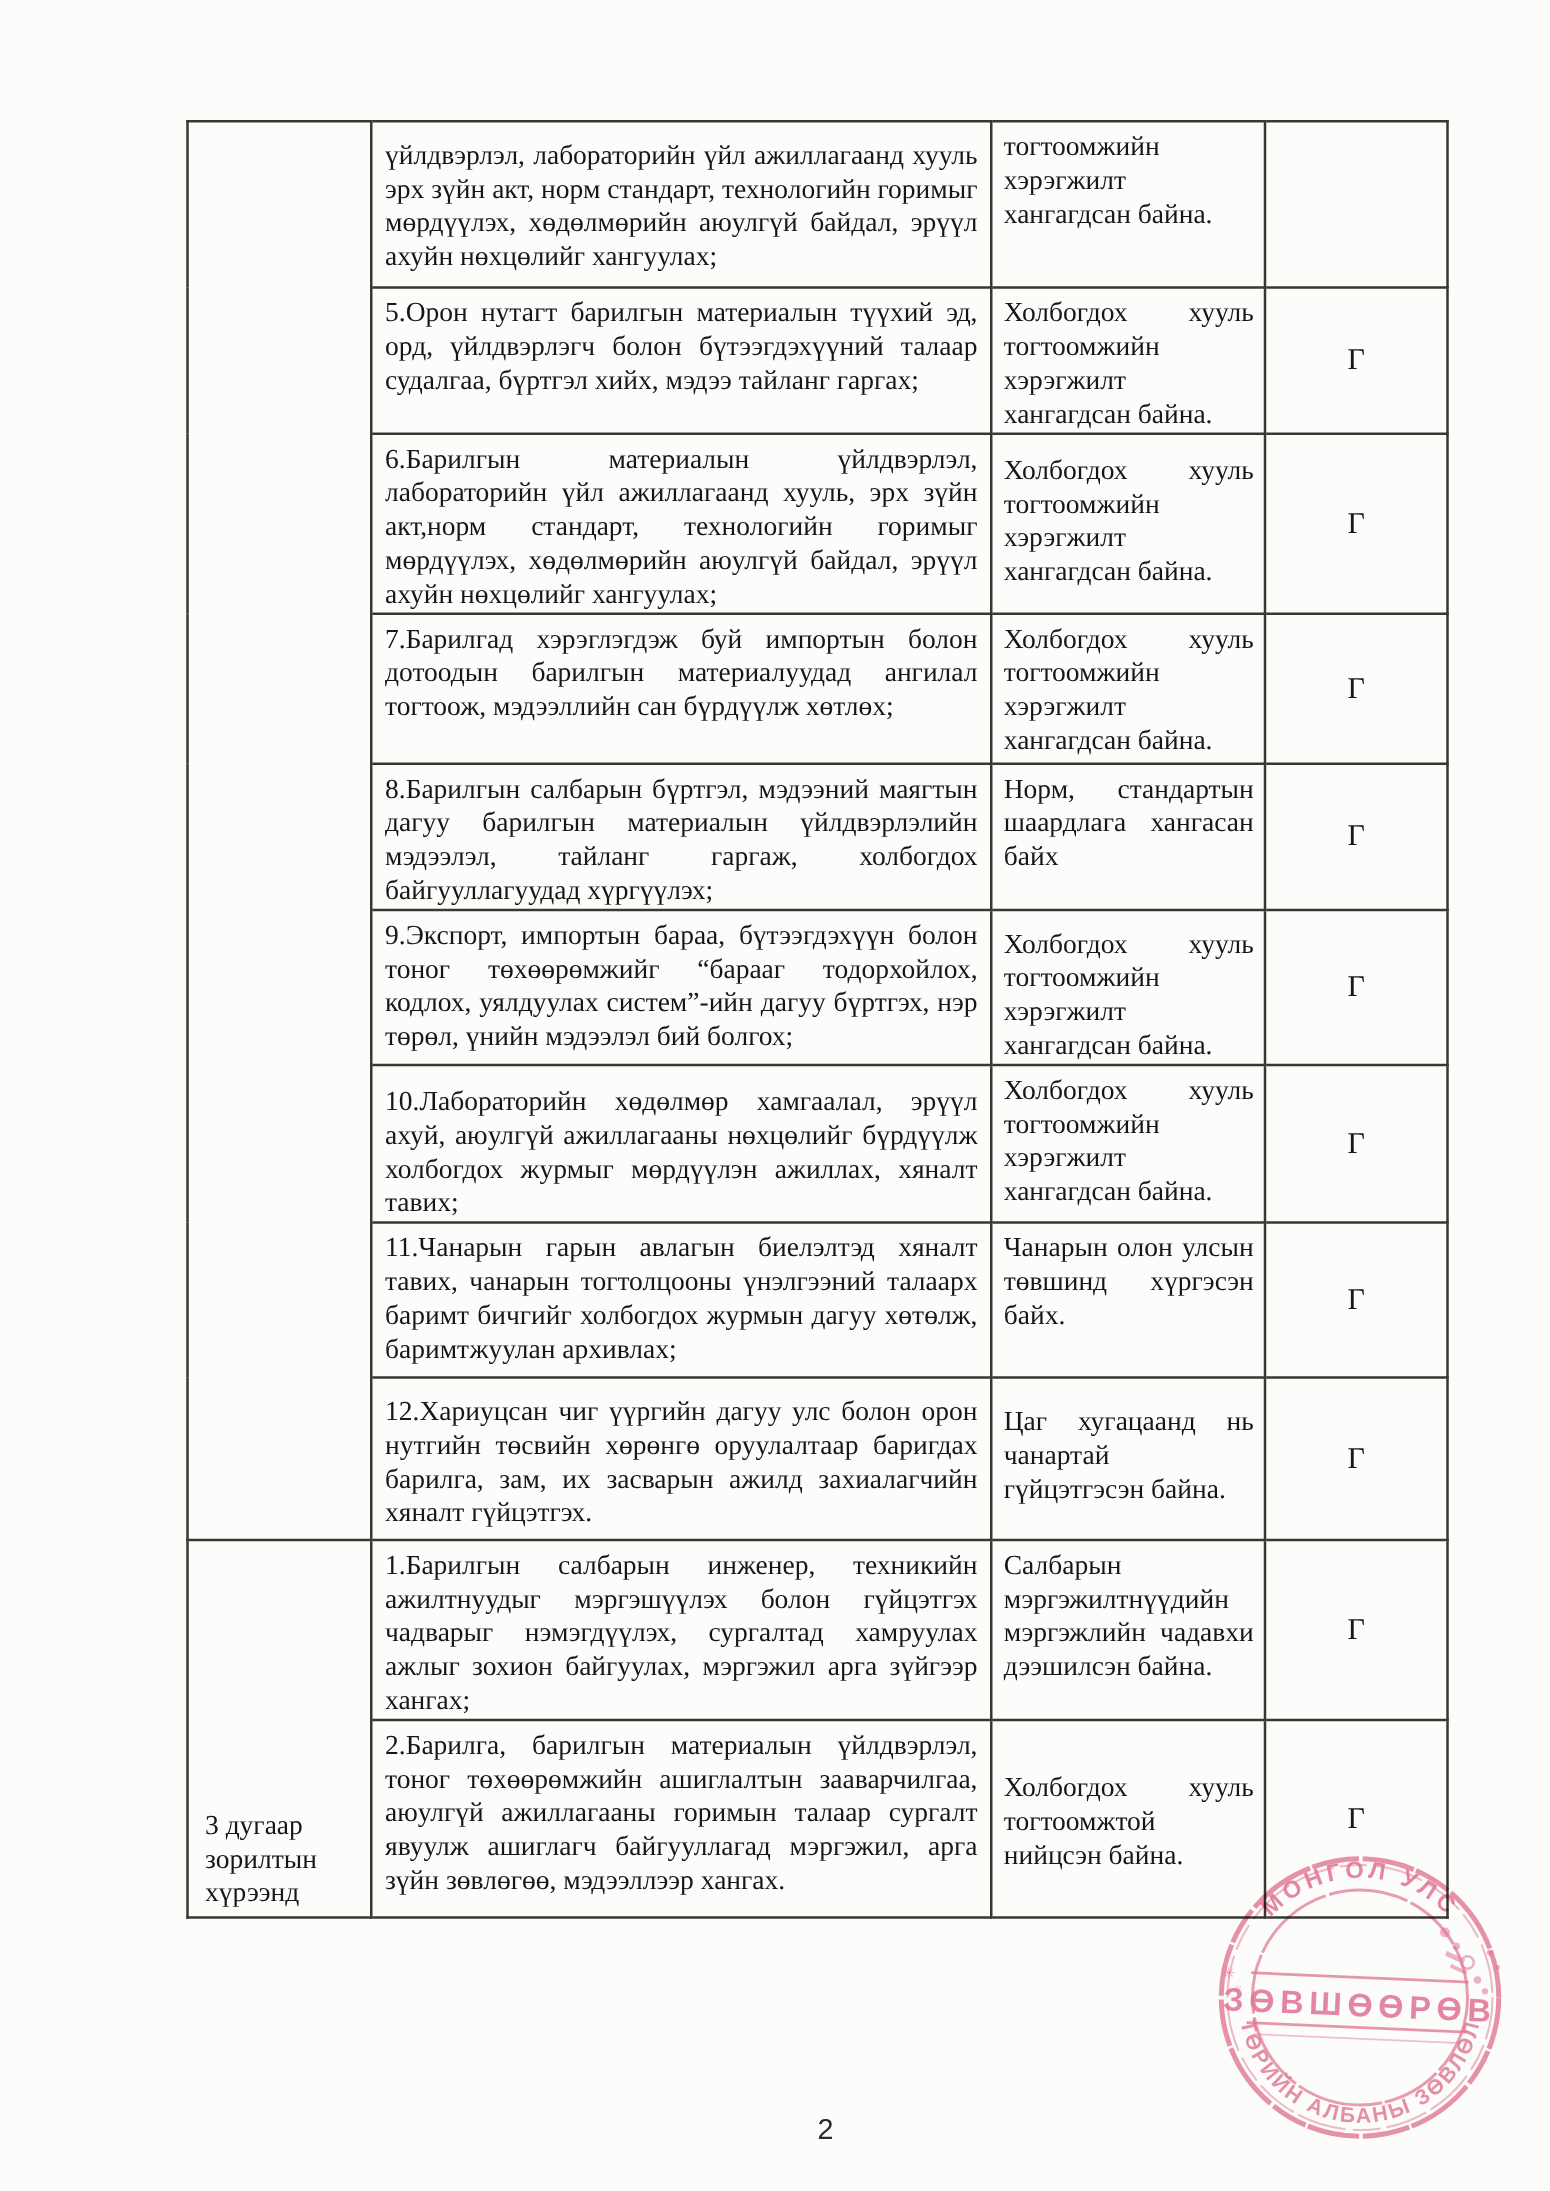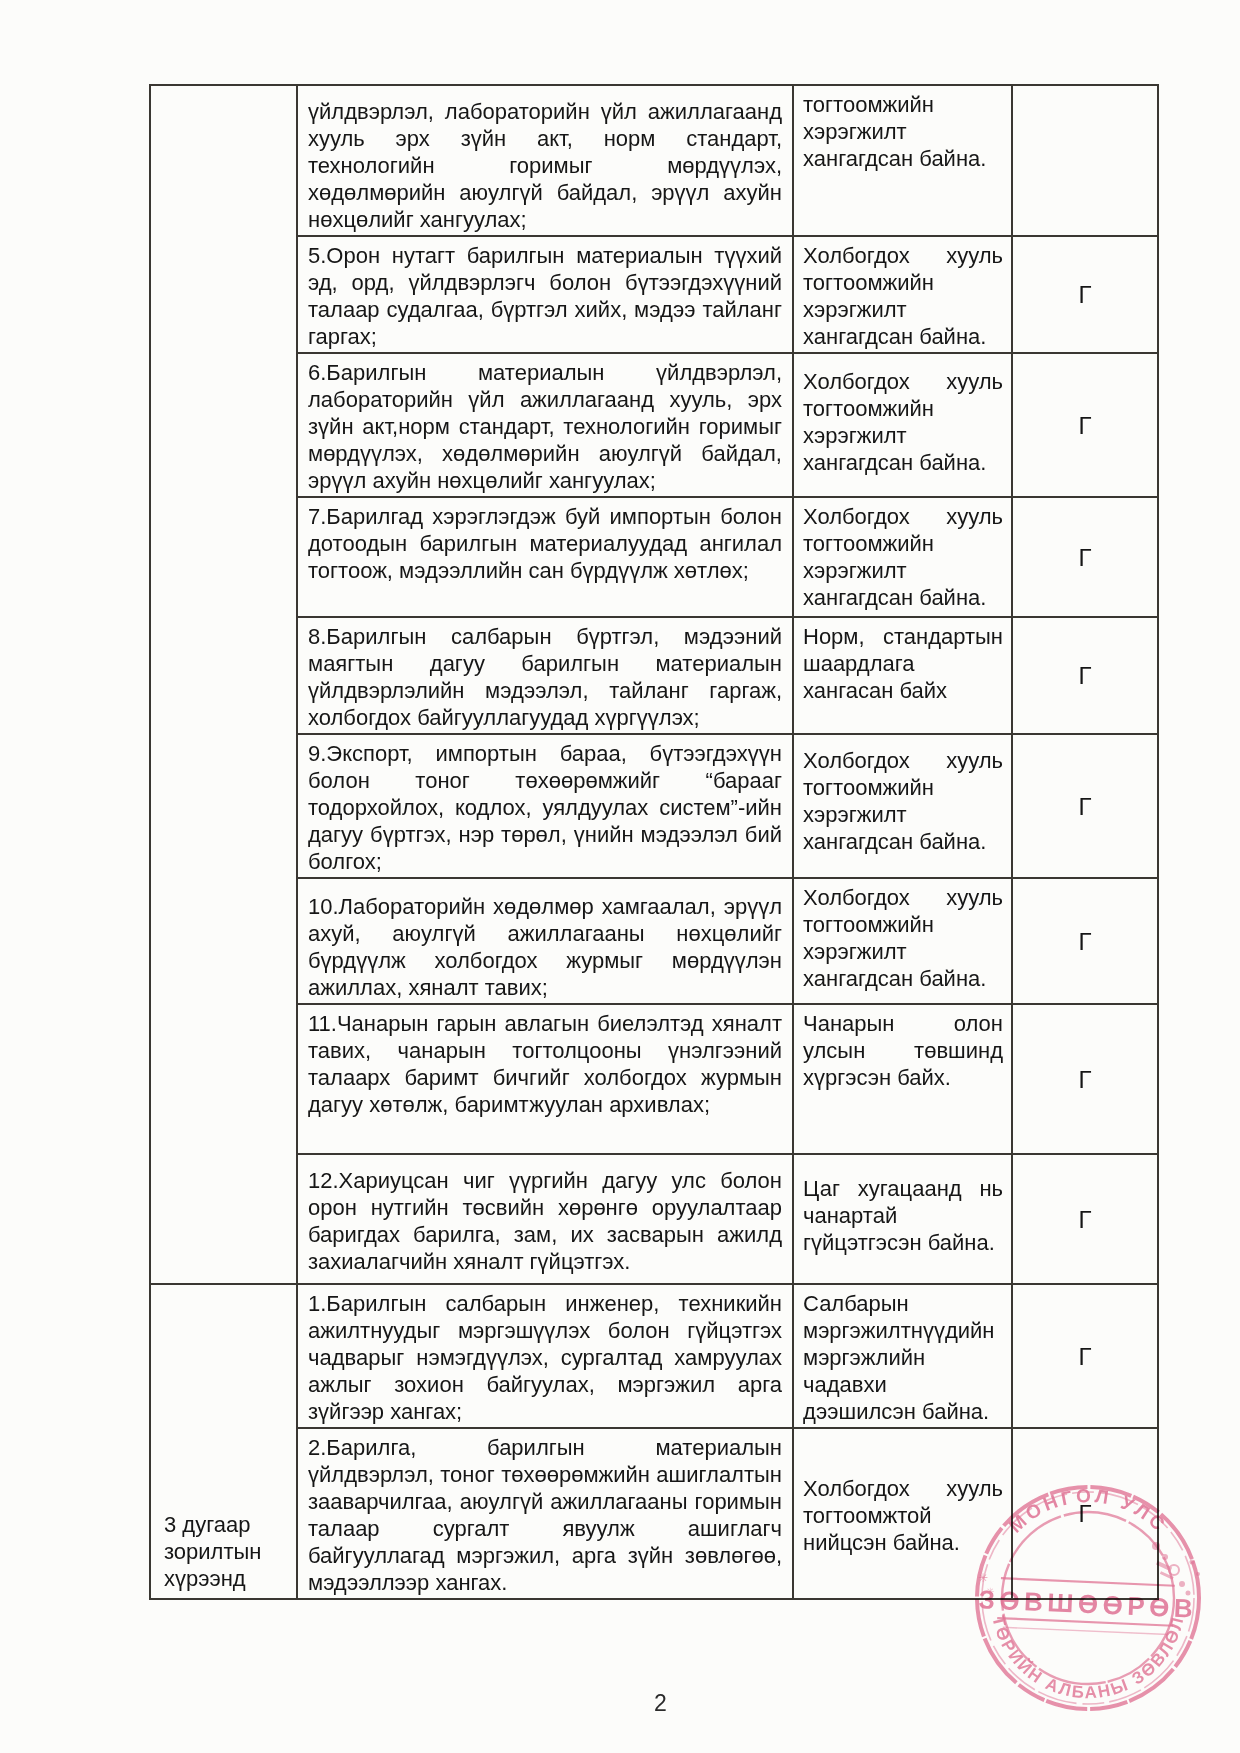--- a/index.html
+++ b/index.html
@@ -3,37 +3,38 @@
 <meta charset="utf-8">
 <style>
   html,body{margin:0;padding:0;}
   body{
     width:1240px;height:1753px;position:relative;overflow:hidden;
     background:#fcfcfa;
     font-family:"Liberation Sans", sans-serif;
     color:#161616;
   }
   .doc-table{
-    position:absolute;left:149px;top:84px;
+    position:absolute;left:149px;top:96px;
     border-collapse:collapse;table-layout:fixed;
     width:1010px;
+    font-family:Liberation Serif, serif;
   }
   .doc-table td{
     border:2px solid #3a3732;
     vertical-align:top;
     font-size:22px;line-height:27px;
     padding:5px 10px 2px 10px;
     overflow:hidden;
   }
   td.task{text-align:justify;}
   td.result{text-align:justify;padding-left:9px;padding-right:8px;overflow-wrap:break-word;}
   td.grade{text-align:center;vertical-align:middle;font-size:24px;padding:0;}
   td.zone{vertical-align:bottom;padding:0 6px 6px 13px;line-height:27px;}
   tr.h0{height:133px}tr.h1{height:100px}tr.h2{height:143px}tr.h3{height:120px}
-  tr.h4{height:114px}tr.h5{height:115px}tr.h6{height:113px}tr.h7{height:150px}
+  tr.h4{height:114px}tr.h5{height:115px}tr.h6{height:113px}tr.h7{height:124px}
   tr.h8{height:130px}tr.h9{height:134px}tr.h10{height:158px}
   td.pt12{padding-top:12px;}
   td.pt16{padding-top:14px;}
   td.pt20{padding-top:20px;}
   td.pt22{padding-top:12px;}
   td.vmid{vertical-align:middle;}
   .page-num{
     position:absolute;left:654px;top:1690px;
     font-size:23px;color:#2b2b2b;
   }

